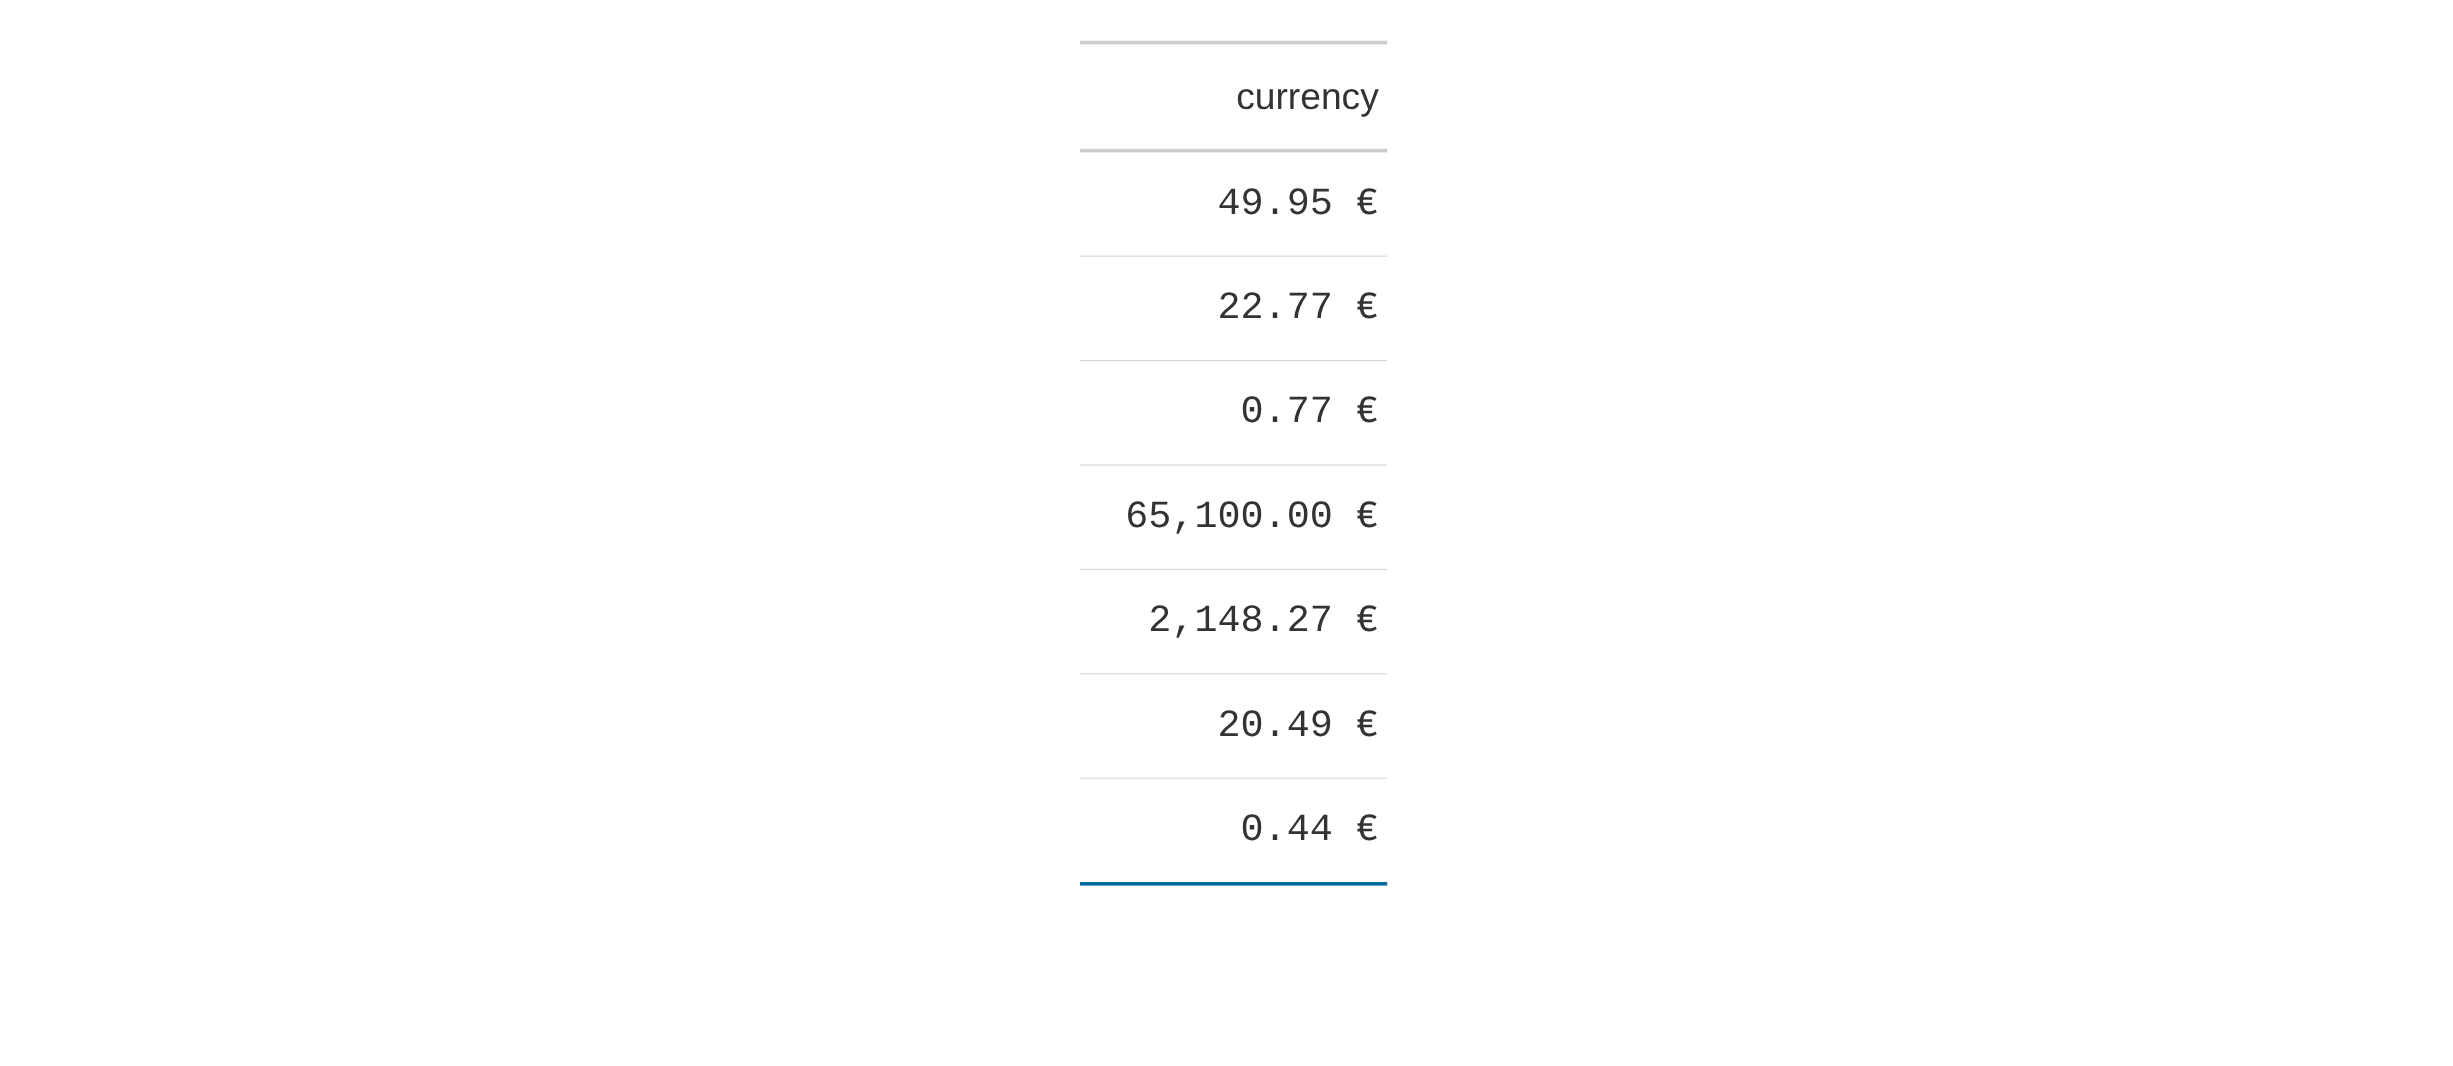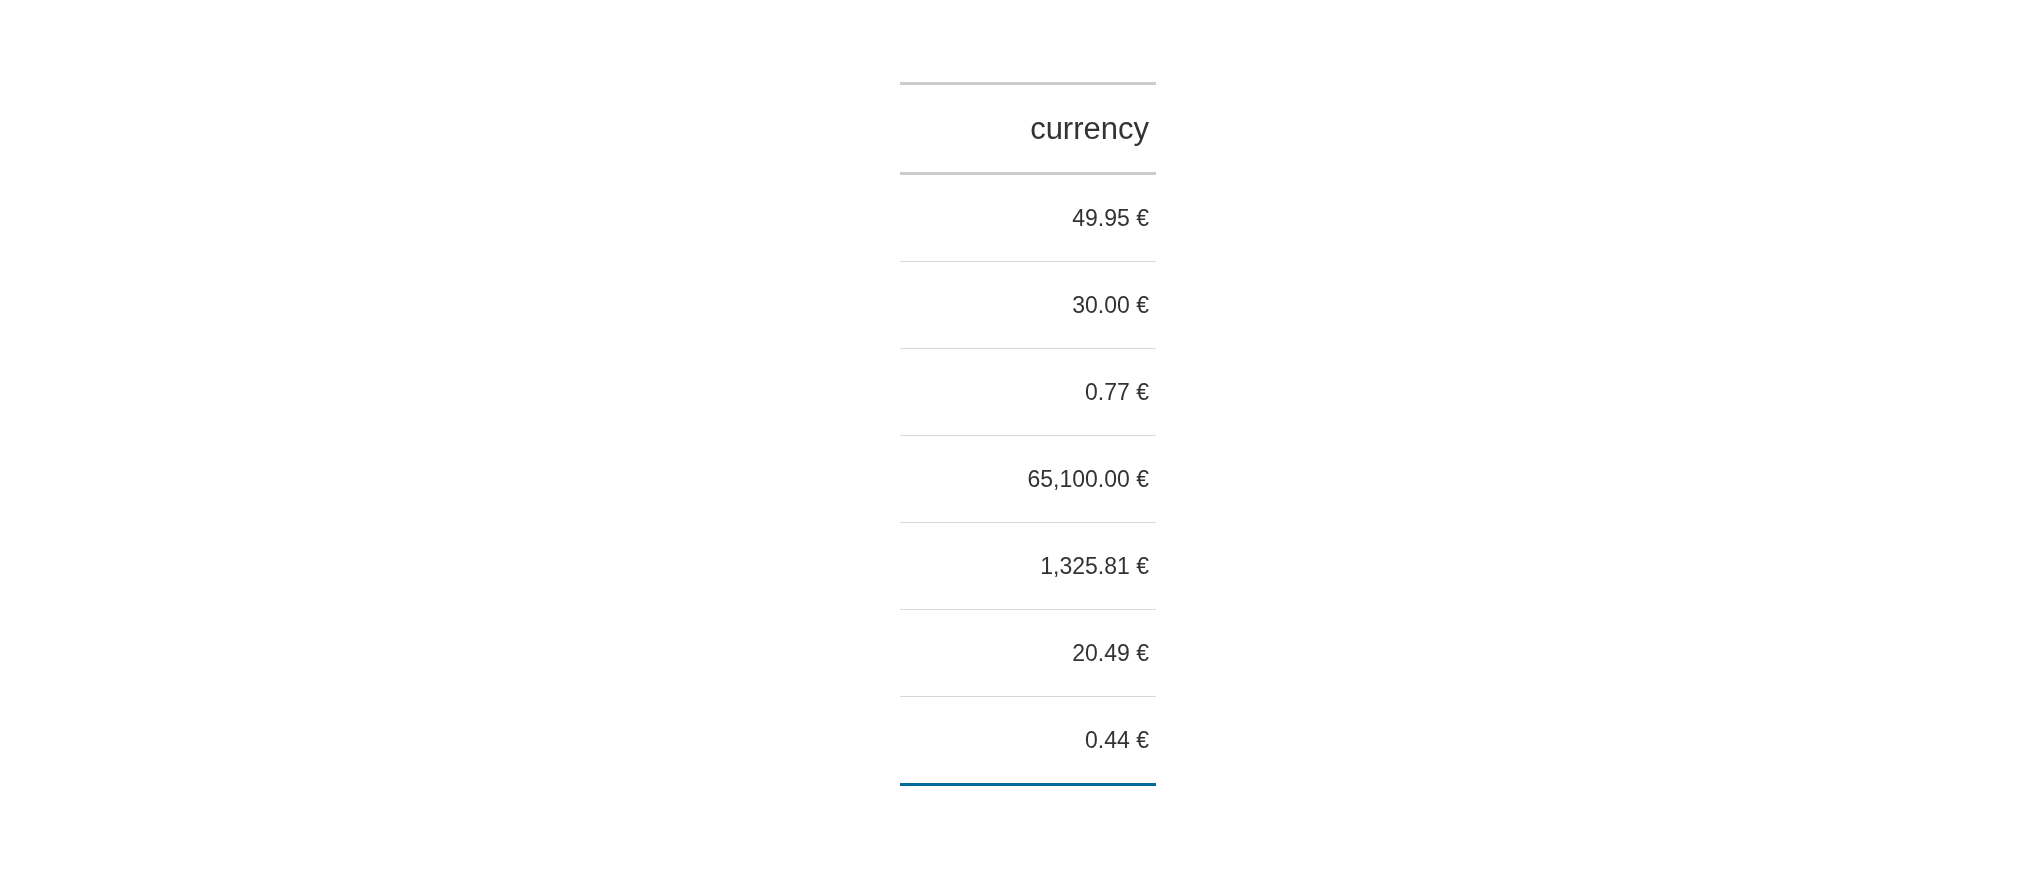--- a/index.html
+++ b/index.html
@@ -22,21 +22,20 @@
     height: 888px;
     background: #ffffff;
   }
 
   
   #table-wrap {
     position: absolute;
     left: 900px;
     top: 34px;
     width: 256px;
-    margin-top: 48px;
   }
 
   table.currency-table {
     border-collapse: collapse;
     width: 256px;
     table-layout: fixed;
   }
 
   table.currency-table th,
   table.currency-table td {
@@ -54,24 +53,25 @@
     font-size: 31px;
     line-height: 87px;
     border-top: 3px solid #cccccc;
     border-bottom: 3px solid #cccccc;
     vertical-align: middle;
   }
 
   
   table.currency-table tbody td {
     height: 86px;
-    font-size: 23px;
+    font-size: 32px;
     line-height: 86px;
     border-bottom: 1px solid #d9d9d9;
     vertical-align: middle;
+    font-family: Liberation Mono, monospace;
   }
 
   
   table.currency-table tbody tr:last-child td {
     border-bottom: 3px solid #0369a1;
   }
 </style>
 </head>
 <body>
 
@@ -82,30 +82,30 @@
       <thead>
         <tr>
           <th>currency</th>
         </tr>
       </thead>
       <tbody>
         <tr>
           <td>49.95 €</td>
         </tr>
         <tr>
-          <td>30.00 €</td>
+          <td>22.77 €</td>
         </tr>
         <tr>
           <td>0.77 €</td>
         </tr>
         <tr>
           <td>65,100.00 €</td>
         </tr>
         <tr>
-          <td>1,325.81 €</td>
+          <td>2,148.27 €</td>
         </tr>
         <tr>
           <td>20.49 €</td>
         </tr>
         <tr>
           <td>0.44 €</td>
         </tr>
       </tbody>
     </table>
   </div>

